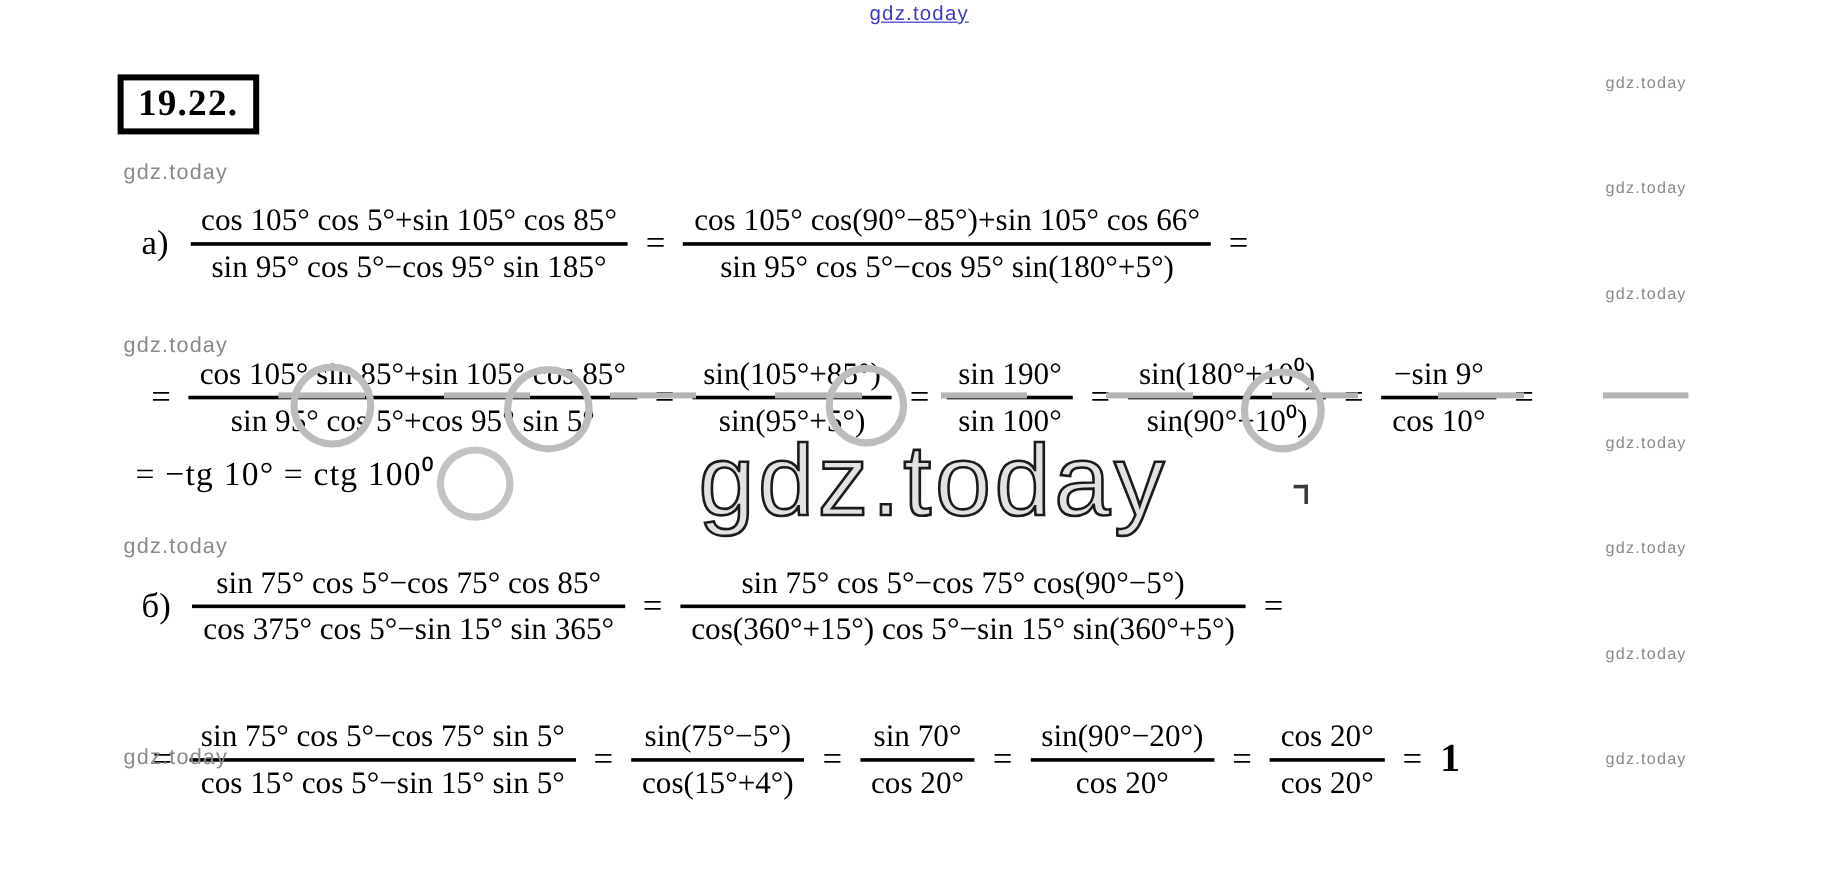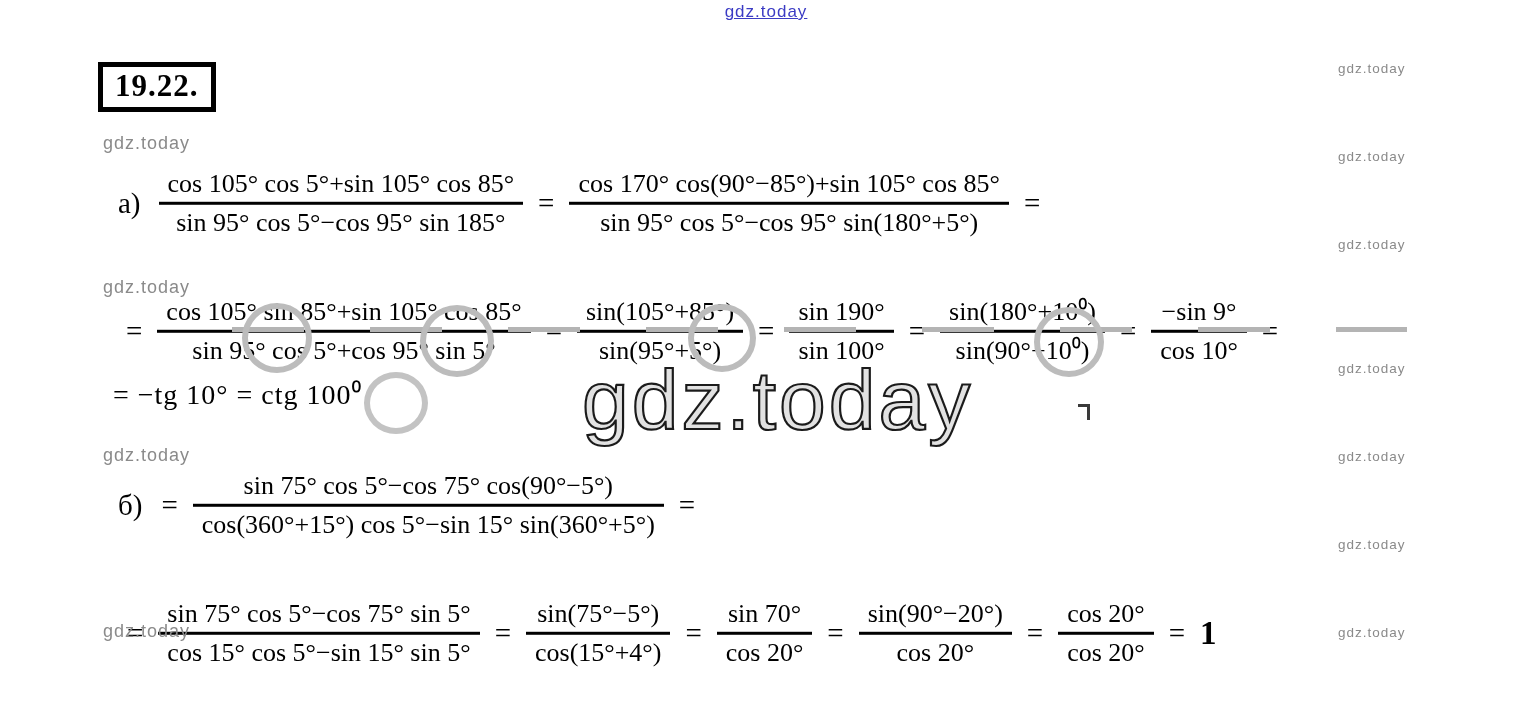--- a/index.html
+++ b/index.html
@@ -68,21 +68,21 @@
   <div>
       <div class="math-row" style="left: 118px; top: 203px;">
         <span class="part-label">а)</span>
         <div class="frac">
           <span class="num">cos 105° cos 5°+sin 105° cos 85°</span>
           <span class="bar"></span>
           <span class="den">sin 95° cos 5°−cos 95° sin 185°</span>
         </div>
         <span class="eq">=</span>
         <div class="frac">
-          <span class="num">cos 170° cos(90°−85°)+sin 105° cos 85°</span>
+          <span class="num">cos 105° cos(90°−85°)+sin 105° cos 66°</span>
           <span class="bar"></span>
           <span class="den">sin 95° cos 5°−cos 95° sin(180°+5°)</span>
         </div>
         <span class="eq">=</span>
       </div>
       <div class="math-row" style="left: 125px; top: 331px;">
         <span class="eq">=</span>
         <div class="frac">
           <span class="num">cos 105° sin 85°+sin 105° cos 85°</span>
           <span class="bar"></span>
@@ -112,20 +112,25 @@
           <span class="bar"></span>
           <span class="den">cos 10°</span>
         </div>
         <span class="eq">=</span>
       </div>
       <div class="math-row" style="left: 113px; top: 393px;">
         <span class="expr">= −tg 10° = ctg 100⁰</span>
       </div>
       <div class="math-row" style="left: 118px; top: 505px;">
         <span class="part-label">б)</span>
+        <div class="frac">
+          <span class="num">sin 75° cos 5°−cos 75° cos 85°</span>
+          <span class="bar"></span>
+          <span class="den">cos 375° cos 5°−sin 15° sin 365°</span>
+        </div>
         <span class="eq">=</span>
         <div class="frac">
           <span class="num">sin 75° cos 5°−cos 75° cos(90°−5°)</span>
           <span class="bar"></span>
           <span class="den">cos(360°+15°) cos 5°−sin 15° sin(360°+5°)</span>
         </div>
         <span class="eq">=</span>
       </div>
       <div class="math-row" style="left: 126px; top: 633px;">
         <span class="eq">=</span>

